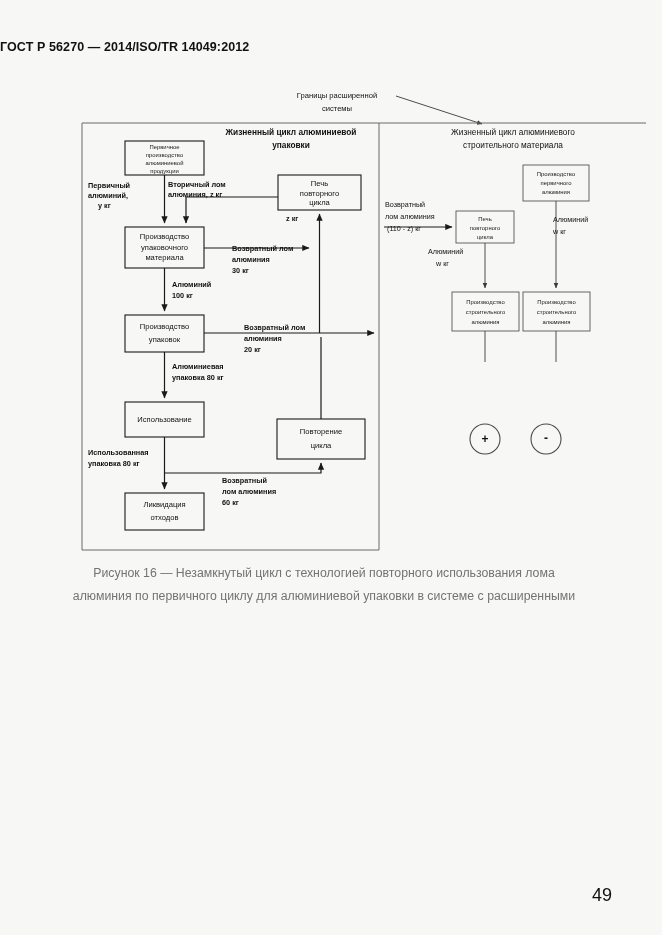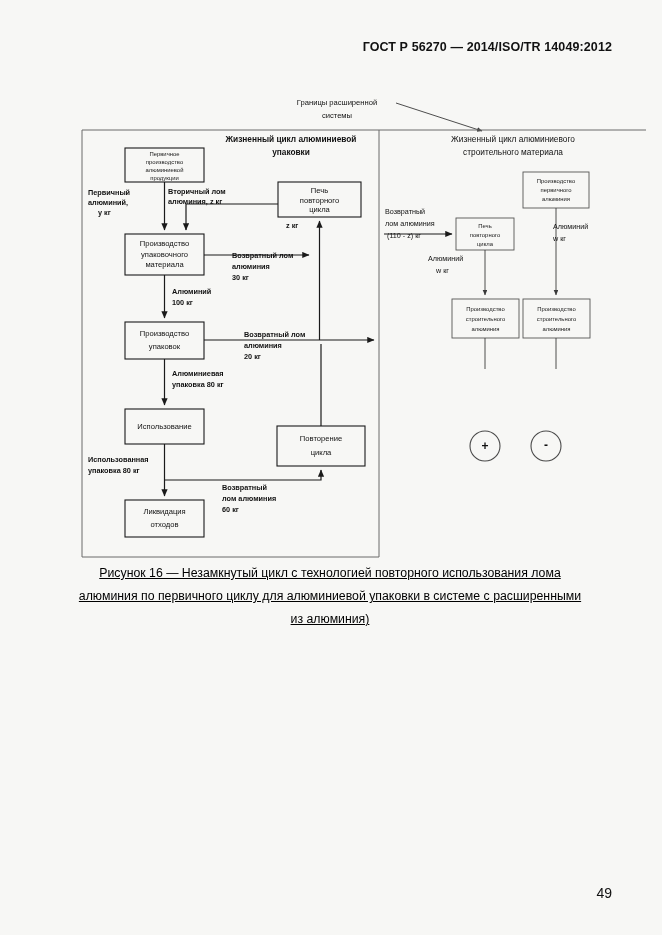--- a/index.html
+++ b/index.html
@@ -21,61 +21,59 @@
     inset: 0;
     background: #f7f7f5;
   }
 
   
   .doc-header {
     position: absolute;
     top: 40px;
     left: 0;
     width: 612px;
-    text-align: right;
     font-size: 12.5px;
     font-weight: bold;
     letter-spacing: 0.1px;
     color: #111;
   }
 
   
   .figure {
     position: absolute;
     left: 0;
-    top: 9px;
+    top: 2px;
     width: 662px;
     height: 560px;
     text-decoration: underline;
   }
   .figure svg {
     display: block;
   }
 
   
   .caption {
     position: absolute;
     top: 562px;
-    left: 76px;
+    left: 70px;
     width: 508px;
     text-align: center;
     font-size: 12.3px;
     line-height: 23px;
-    color: #000000;
-    text-decoration: underline;
+    color: #737373;
   }
 
   
   .page-number {
     position: absolute;
     top: 885px;
     left: 0;
     width: 612px;
     text-align: right;
-    font-size: 14px;
+    font-size: 18px;
     color: #111;
   }
 
   
   .d-box-label {
     font-family: "Liberation Sans", "DejaVu Sans", sans-serif;
     font-size: 7.6px;
     fill: #111;
     text-anchor: middle;
     dominant-baseline: middle;
@@ -344,18 +342,17 @@
         <circle class="sign-circle" cx="546" cy="437" r="15"></circle>
         <text class="sign-glyph" x="546" y="437">-</text>
       </g>
 
     </svg>
   </div>
 
   <div class="caption">
     <div>Рисунок 16 — Незамкнутый цикл с технологией повторного использования лома</div>
     <div>алюминия по первичного циклу для алюминиевой упаковки в системе с расширенными</div>
-    <div>из алюминия)</div>
   </div>
 
   <div class="page-number">49</div>
 
 </div>
 
 </body></html>

